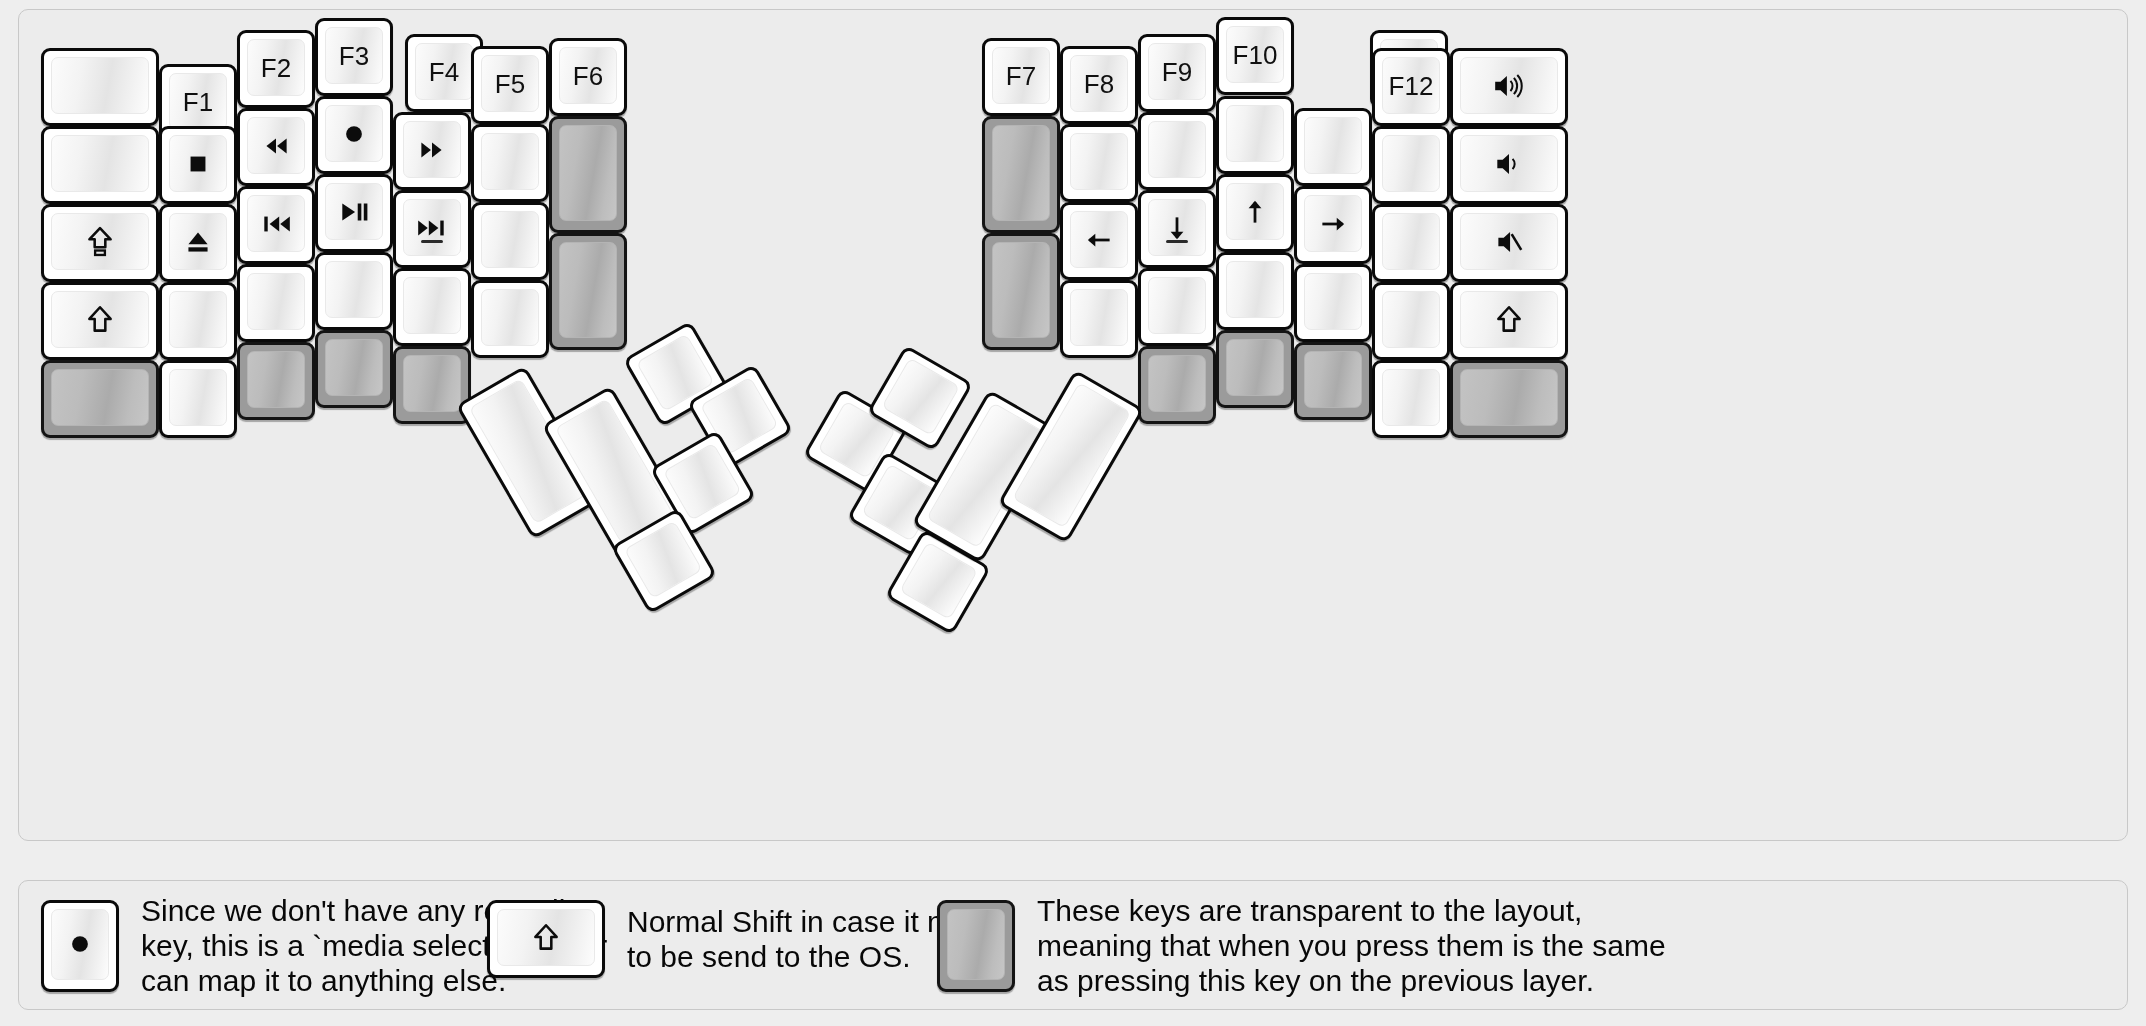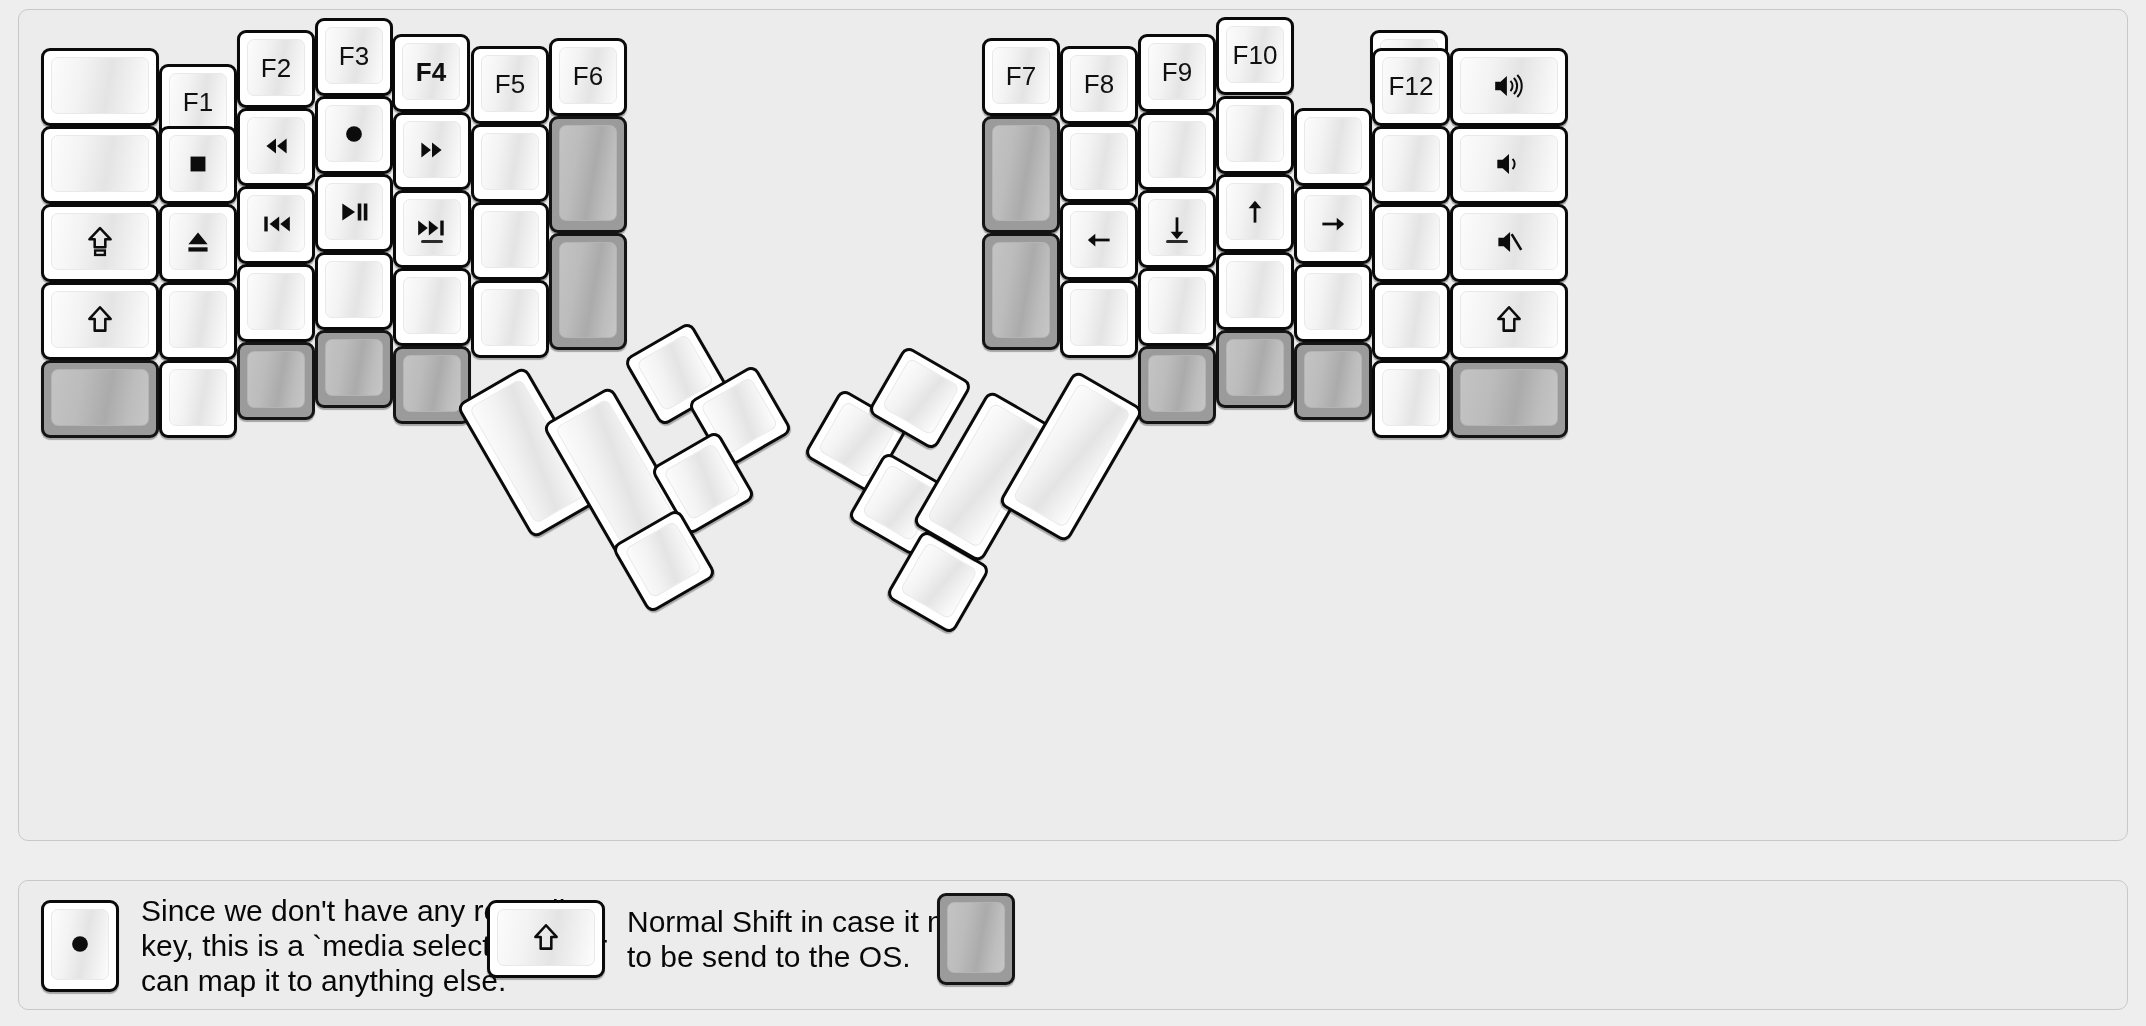--- a/index.html
+++ b/index.html
@@ -212,21 +212,21 @@
               </svg>
             </span>
           </div>
         </div>
         <div class="key" style="left: 296px; top: 242px; width: 78px; height: 78px;">
           <div class="cap"></div>
         </div>
         <div class="key transparent" style="left: 296px; top: 320px; width: 78px; height: 78px;">
           <div class="cap"></div>
         </div>
-        <div class="key" style="left: 373px; top: 24px; width: 78px; height: 78px; font-weight: bold;">
+        <div class="key" style="left: 386px; top: 24px; width: 78px; height: 78px;">
           <div class="cap">
             <span class="lbl">F4</span>
           </div>
         </div>
         <div class="key" style="left: 374px; top: 102px; width: 78px; height: 78px;">
           <div class="cap">
             <span class="glyph">
               <svg width="34" height="34" viewBox="0 0 32 32" fill="#0c0c0c">
                 <path d="M6 9 L6 23 L15 16 Z"></path>
                 <path d="M16 9 L16 23 L25 16 Z"></path>
@@ -509,16 +509,19 @@
             </span>
           </div>
         </div>
         <div class="legend-text">Normal Shift in case it needs
 to be send to the OS.</div>
       </div>
       <div class="legend-item" style="left: 918px; top: 12px;">
         <div class="legend-key transparent" style="width: 78px; height: 92px;">
           <div class="cap"></div>
         </div>
+        <div class="legend-text">These keys are transparent to the layout,
+meaning that when you press them is the same
+as pressing this key on the previous layer.</div>
       </div>
     </div>
 
 </div>
 
 </body></html>

